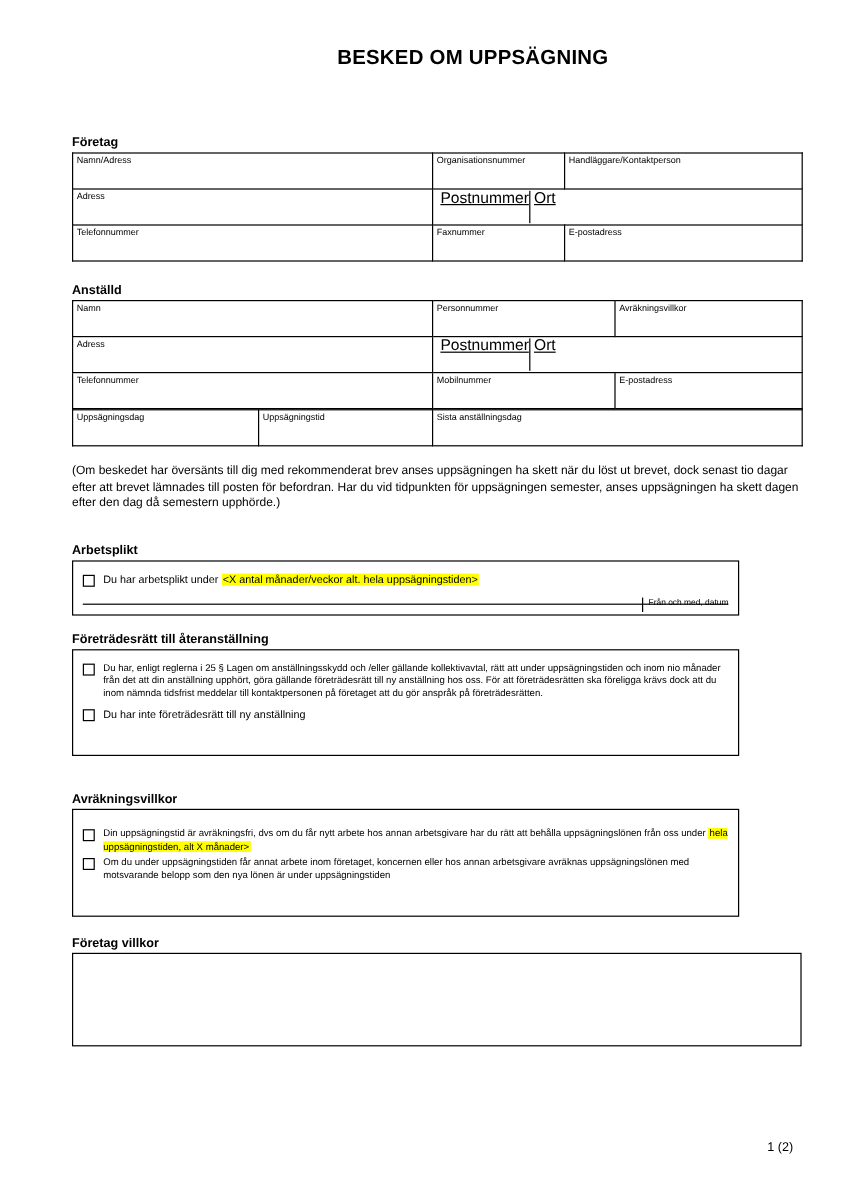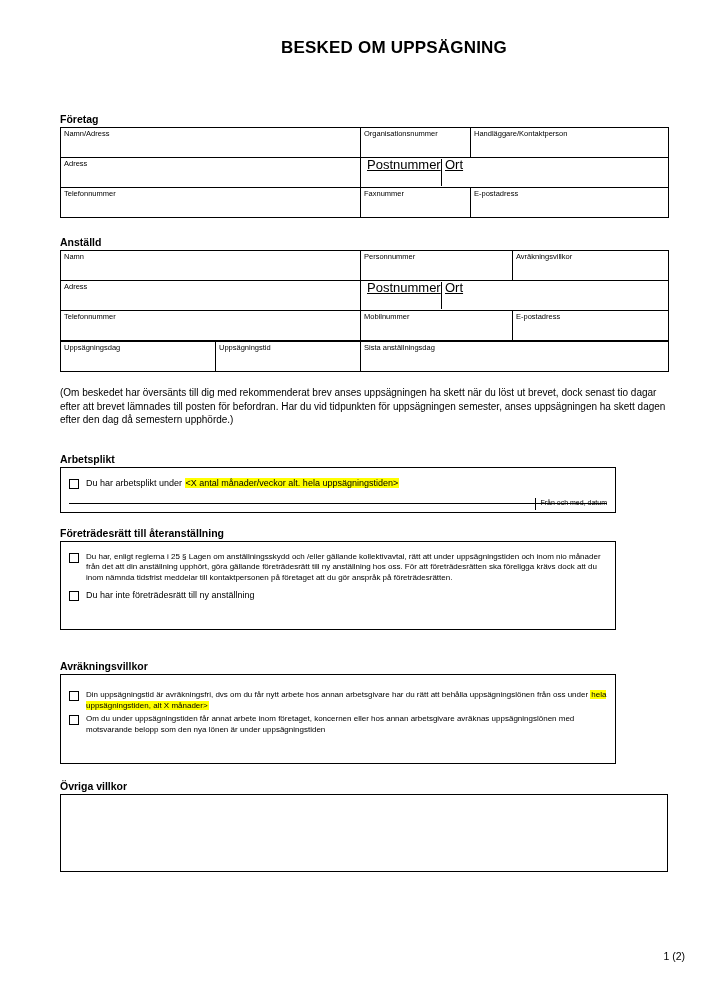--- a/index.html
+++ b/index.html
@@ -156,21 +156,21 @@
   .empty-box {
     border: 1px solid #000;
     width: 608px;
     height: 78px;
     box-sizing: border-box;
   }
 
   
   .footer {
     position: absolute;
-    right: 22px;
+    right: 46px;
     bottom: 38px;
     font-size: 10.5px;
   }
 </style>
 </head>
 <body>
 
 <div class="page">
 
   <div class="content">
@@ -283,19 +283,19 @@
       <div class="cb-row" style="margin-top:8px">
         <div class="cb"></div>
         <div class="cb-text"><span>Din uppsägningstid är avräkningsfri, dvs om du får nytt arbete hos annan arbetsgivare har du rätt att behålla uppsägningslönen från oss under </span><mark>hela uppsägningstiden, alt X månader&gt;</mark></div>
       </div>
       <div class="cb-row">
         <div class="cb"></div>
         <div class="cb-text">Om du under uppsägningstiden får annat arbete inom företaget, koncernen eller hos annan arbetsgivare avräknas uppsägningslönen med motsvarande belopp som den nya lönen är under uppsägningstiden</div>
       </div>
     </div>
 
-    <div class="section-title" style="margin-top:16px">Övriga villkor</div>
+    <div class="section-title" style="margin-top:16px">Företag villkor</div>
     <div class="empty-box"></div>
 
   </div>
 
   <div class="footer">1 (2)</div>
 </div>
 
 </body></html>

